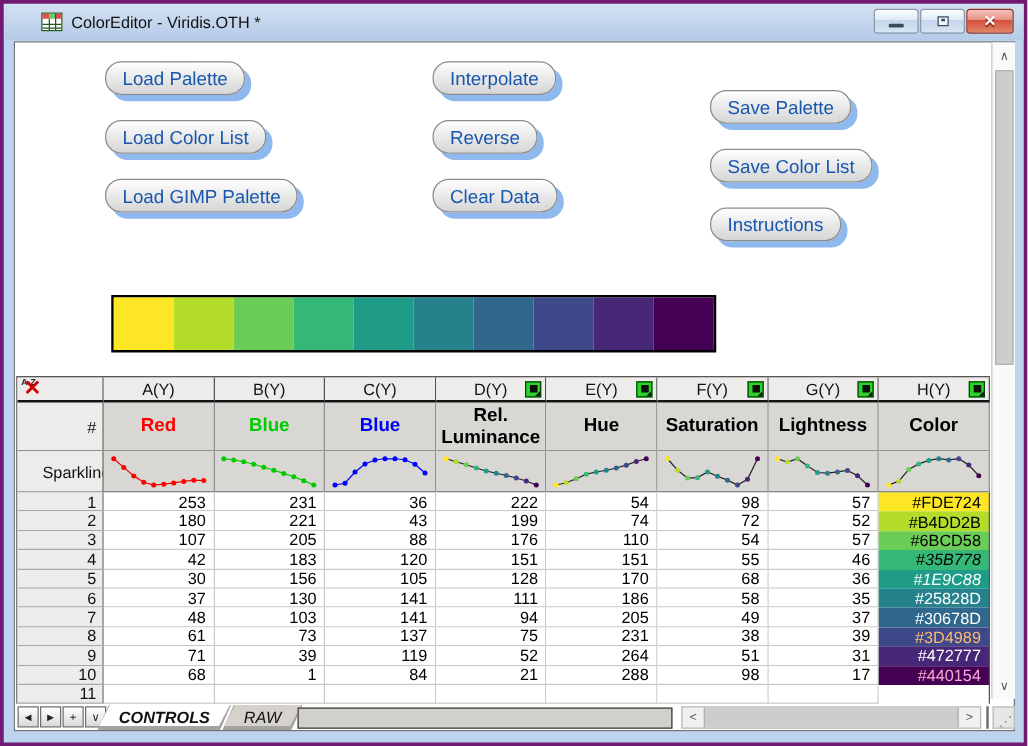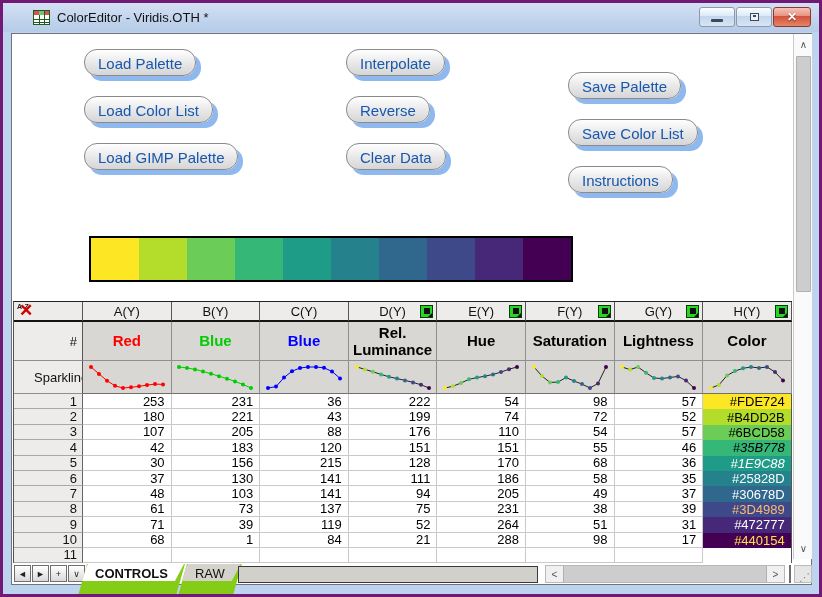--- a/index.html
+++ b/index.html
@@ -99,22 +99,22 @@
   .sorticon { position:relative; width:18px; height:16px; }
   .sorticon .az { font-size:7px; font-weight:bold; line-height:7px; color:#222; letter-spacing:0; }
   .sorticon .redx { position:absolute; left:0; top:-3px; width:18px; text-align:center;
     color:#d40000; font-size:17px; font-weight:bold; }
   
   .tab-navs { position:absolute; left:2px; top:531px; display:flex; }
   .navbtn { width:17px; height:17px; border:1px solid #6f6f6f; background:linear-gradient(#fff,#d9d9d9);
     margin-right:1px; display:flex; align-items:center; justify-content:center;
     font-size:9px; color:#222; cursor:pointer; }
   .tabs { position:absolute; left:73px; top:530px; height:18px; display:flex; }
-  .tab-outer { height:32px; background:#84cc16; padding:0 1px 1px;
-    clip-path:polygon(9px 0, 100% 0, calc(100% - 9px) 100%, 0 100%); margin-left:-7px; }
+  .tab-outer { height:20px; background:#a3a3a3; padding:0 1px 1px;
+    clip-path:polygon(9px 0, 100% 0, calc(100% - 9px) 100%, 0 100%); margin-left:-7px;font-style:italic; }
   .tab-inner { height:17px; padding:1px 16px 0;
     clip-path:polygon(9px 0, 100% 0, calc(100% - 9px) 100%, 0 100%);
     display:flex; align-items:center; font-size:13px; color:#111; cursor:pointer; }
   .tab-active .tab-inner { background:#fff; font-weight:bold; }
   .tab-idle .tab-inner { background:#d5d2cc; }
   .tab-filler { position:absolute; left:226px; top:532px; width:300px; height:17px;
     background:#d2d0cb; border:1px solid #3a3a3a; }
   
   .hscroll { position:absolute; left:533px; top:531px; width:240px; height:18px;
     background:#f0f0f0; border:1px solid #b9b9b9; display:flex; align-items:stretch; }
@@ -398,21 +398,21 @@
         <div class="cell c-data">183</div>
         <div class="cell c-data">120</div>
         <div class="cell c-data">151</div>
         <div class="cell c-data">151</div>
         <div class="cell c-data">55</div>
         <div class="cell c-data">46</div>
         <div class="cell c-data c-hex" style="background: rgb(53, 183, 120); color: rgb(0, 0, 0); font-style: italic;">#35B778</div>
         <div class="cell c-num">5</div>
         <div class="cell c-data">30</div>
         <div class="cell c-data">156</div>
-        <div class="cell c-data">215</div>
+        <div class="cell c-data">105</div>
         <div class="cell c-data">128</div>
         <div class="cell c-data">170</div>
         <div class="cell c-data">68</div>
         <div class="cell c-data">36</div>
         <div class="cell c-data c-hex" style="background: rgb(30, 156, 136); color: rgb(255, 255, 255); font-style: italic;">#1E9C88</div>
         <div class="cell c-num">6</div>
         <div class="cell c-data">37</div>
         <div class="cell c-data">130</div>
         <div class="cell c-data">141</div>
         <div class="cell c-data">111</div>
@@ -448,21 +448,21 @@
         <div class="cell c-data">31</div>
         <div class="cell c-data c-hex" style="background: rgb(71, 39, 119); color: rgb(255, 255, 255);">#472777</div>
         <div class="cell c-num">10</div>
         <div class="cell c-data">68</div>
         <div class="cell c-data">1</div>
         <div class="cell c-data">84</div>
         <div class="cell c-data">21</div>
         <div class="cell c-data">288</div>
         <div class="cell c-data">98</div>
         <div class="cell c-data">17</div>
-        <div class="cell c-data c-hex" style="background: rgb(68, 1, 84); color: #fde047;">#440154</div>
+        <div class="cell c-data c-hex" style="background: rgb(68, 1, 84); color: #f9a8d4;">#440154</div>
         <div class="cell c-num">11</div>
         <div class="cell c-data"></div>
         <div class="cell c-data"></div>
         <div class="cell c-data"></div>
         <div class="cell c-data"></div>
         <div class="cell c-data"></div>
         <div class="cell c-data"></div>
         <div class="cell c-data"></div>
         <div class="cell c-data c-hex"></div>
       </div>

